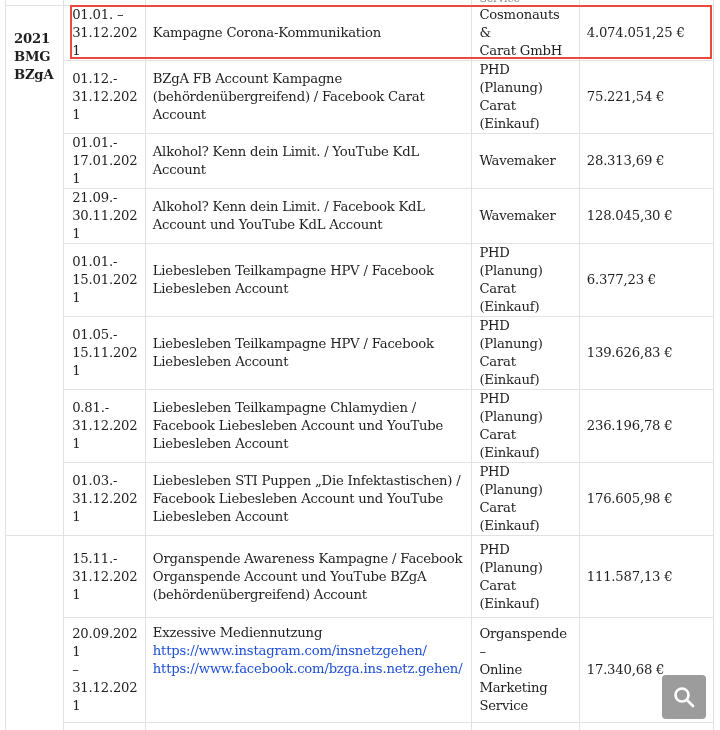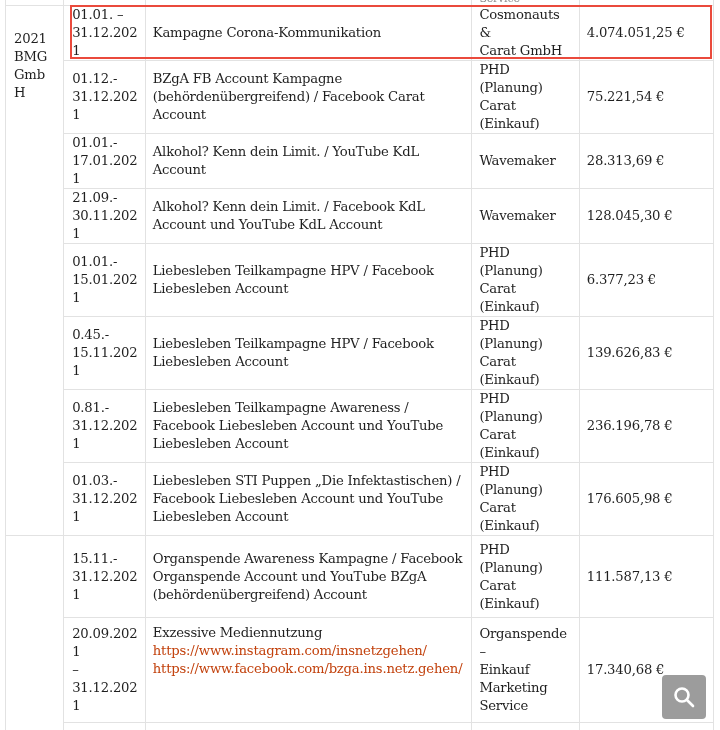--- a/index.html
+++ b/index.html
@@ -21,21 +21,21 @@
   td {
     border: 1.5px solid #e2e2e2;
     vertical-align: middle;
     padding: 0 7px;
     word-wrap: break-word;
     letter-spacing: -0.2px;
     margin-top: 28px;
   }
   td.year {
     vertical-align: top;
-    font-weight: normal;
+    font-weight: bold;
     padding-top: 24px;
     padding-left: 8px;
   }
   td.topcut { height: 14px; color:#888; font-size: 11px; line-height: 12px; vertical-align: bottom; overflow:hidden; }
   .c1 { width: 52px; }
   .c2 { width: 73px; }
   .c3 { width: 292px; }
   .c4 { width: 96px; }
   .c5 { width: 120px; }
   td.date { padding-left: 8px; }
@@ -45,21 +45,21 @@
     position: absolute; left: 70px; top: 5px; width: 642px; height: 54px;
     border: 2px solid #ea4a3c; box-sizing: border-box; pointer-events: none;
   }
   .search-btn {
     position: absolute; left: 662px; top: 675px; width: 44px; height: 44px;
     background: #9c9c9c; border-radius: 4px;
     display: flex; align-items: center; justify-content: center;
     cursor: pointer;
   }
   .search-btn svg { width: 24px; height: 24px; }
-  .link { color: #c2410c; text-decoration: none; }
+  .link { color: #1d4ed8; text-decoration: none; }
   .line { display: block; }
 </style>
 </head>
 <body>
 
 <div class="wrap">
 <table>
   <colgroup>
         <col class="c1">
         <col class="c2">
@@ -73,21 +73,21 @@
       <td class="topcut"></td>
       <td class="topcut"></td>
       <td class="topcut">Service</td>
       <td class="topcut"></td>
     </tr>
 
     <tr style="height:53px">
       <td class="year" rowspan="8">
         <span class="line">2021</span>
         <span class="line">BMG</span>
-        <span class="line">GmbH</span>
+        <span class="line">BZgA</span>
       </td>
       <td class="date">
             <span class="line">01.01. –</span>
             <span class="line">31.12.2021</span>
           </td>
       <td>Kampagne Corona-Kommunikation</td>
       <td>
             <span class="line">Cosmonauts &amp;</span>
             <span class="line">Carat GmbH</span>
           </td>
@@ -130,36 +130,36 @@
           </td>
       <td>Liebesleben Teilkampagne HPV / Facebook Liebesleben Account</td>
       <td>
             <span class="line">PHD (Planung)</span>
             <span class="line">Carat (Einkauf)</span>
           </td>
       <td class="amt">6.377,23 €</td>
     </tr>
     <tr style="height:46px">
       <td class="date">
-            <span class="line">0.45.-</span>
+            <span class="line">01.05.-</span>
             <span class="line">15.11.2021</span>
           </td>
       <td>Liebesleben Teilkampagne HPV / Facebook Liebesleben Account</td>
       <td>
             <span class="line">PHD (Planung)</span>
             <span class="line">Carat (Einkauf)</span>
           </td>
       <td class="amt">139.626,83 €</td>
     </tr>
     <tr style="height:63px">
       <td class="date">
             <span class="line">0.81.-</span>
             <span class="line">31.12.2021</span>
           </td>
-      <td>Liebesleben Teilkampagne Awareness / Facebook Liebesleben Account und YouTube Liebesleben Account</td>
+      <td>Liebesleben Teilkampagne Chlamydien / Facebook Liebesleben Account und YouTube Liebesleben Account</td>
       <td>
             <span class="line">PHD (Planung)</span>
             <span class="line">Carat (Einkauf)</span>
           </td>
       <td class="amt">236.196,78 €</td>
     </tr>
     <tr style="height:63px">
       <td class="date">
             <span class="line">01.03.-</span>
             <span class="line">31.12.2021</span>
@@ -191,21 +191,21 @@
             <span class="line">–</span>
             <span class="line">31.12.2021</span>
           </td>
       <td style="vertical-align:top;padding-top:6px;">
         <span class="line">Exzessive Mediennutzung</span>
         <a class="link line">https://www.instagram.com/insnetzgehen/</a>
         <a class="link line">https://www.facebook.com/bzga.ins.netz.gehen/</a>
       </td>
       <td>
             <span class="line">Organspende –</span>
-            <span class="line">Einkauf</span>
+            <span class="line">Online</span>
             <span class="line">Marketing</span>
             <span class="line">Service</span>
           </td>
       <td class="amt">17.340,68 €</td>
     </tr>
     <tr style="height:98px">
       <td class="date" style="vertical-align:top;padding-top:6px;">
             <span class="line">01.01.2021</span>
           </td>
       <td style="padding-top:4px;">

